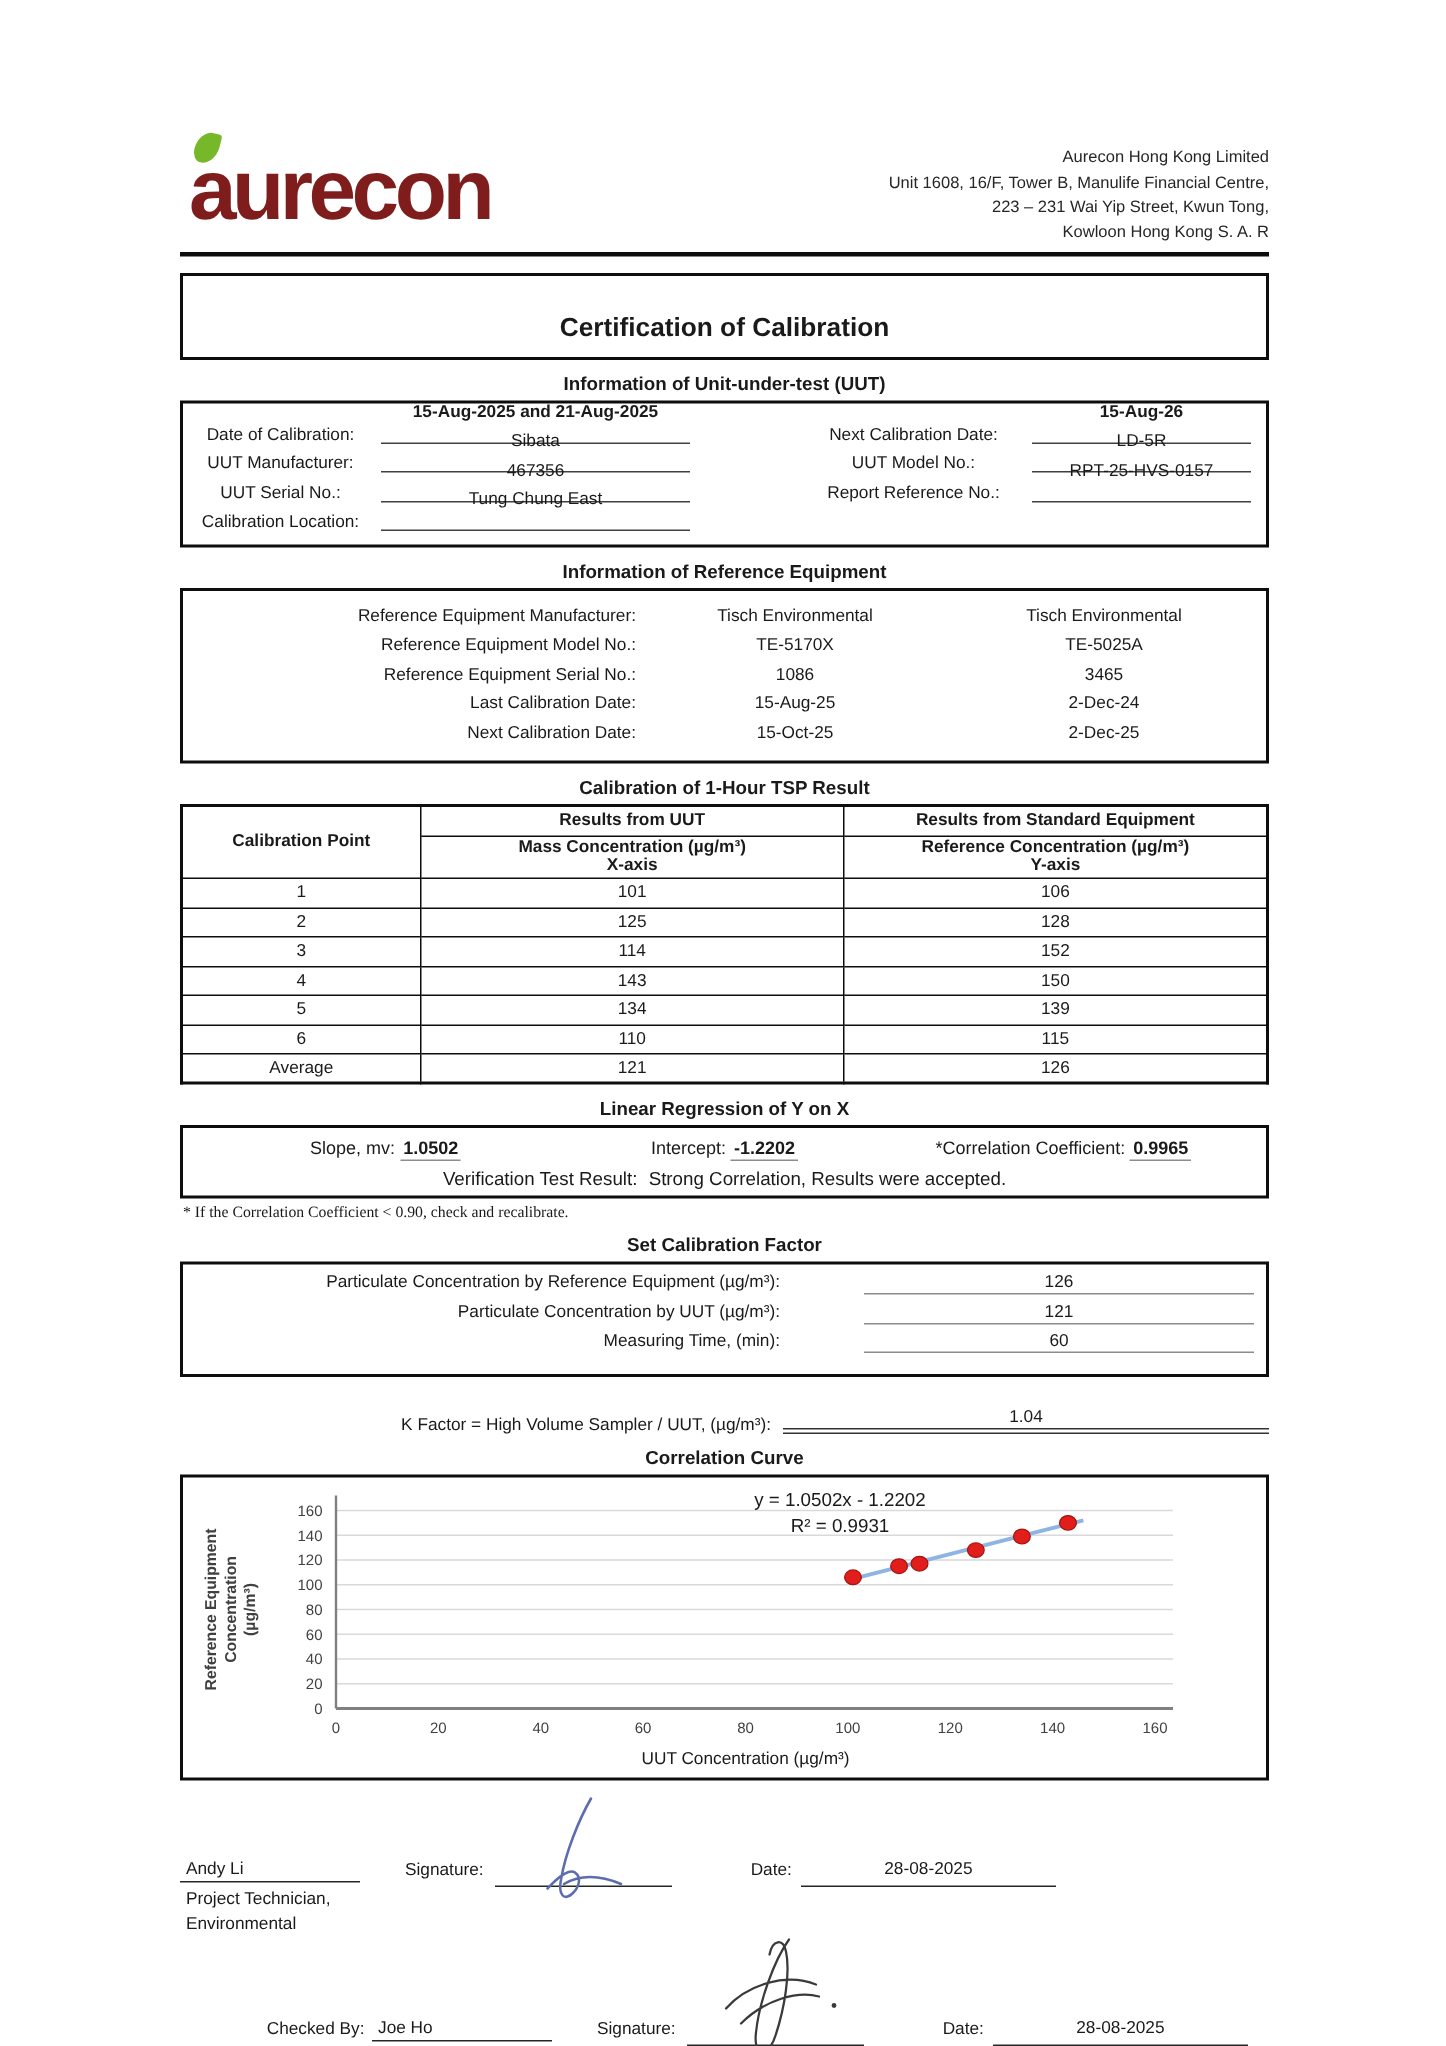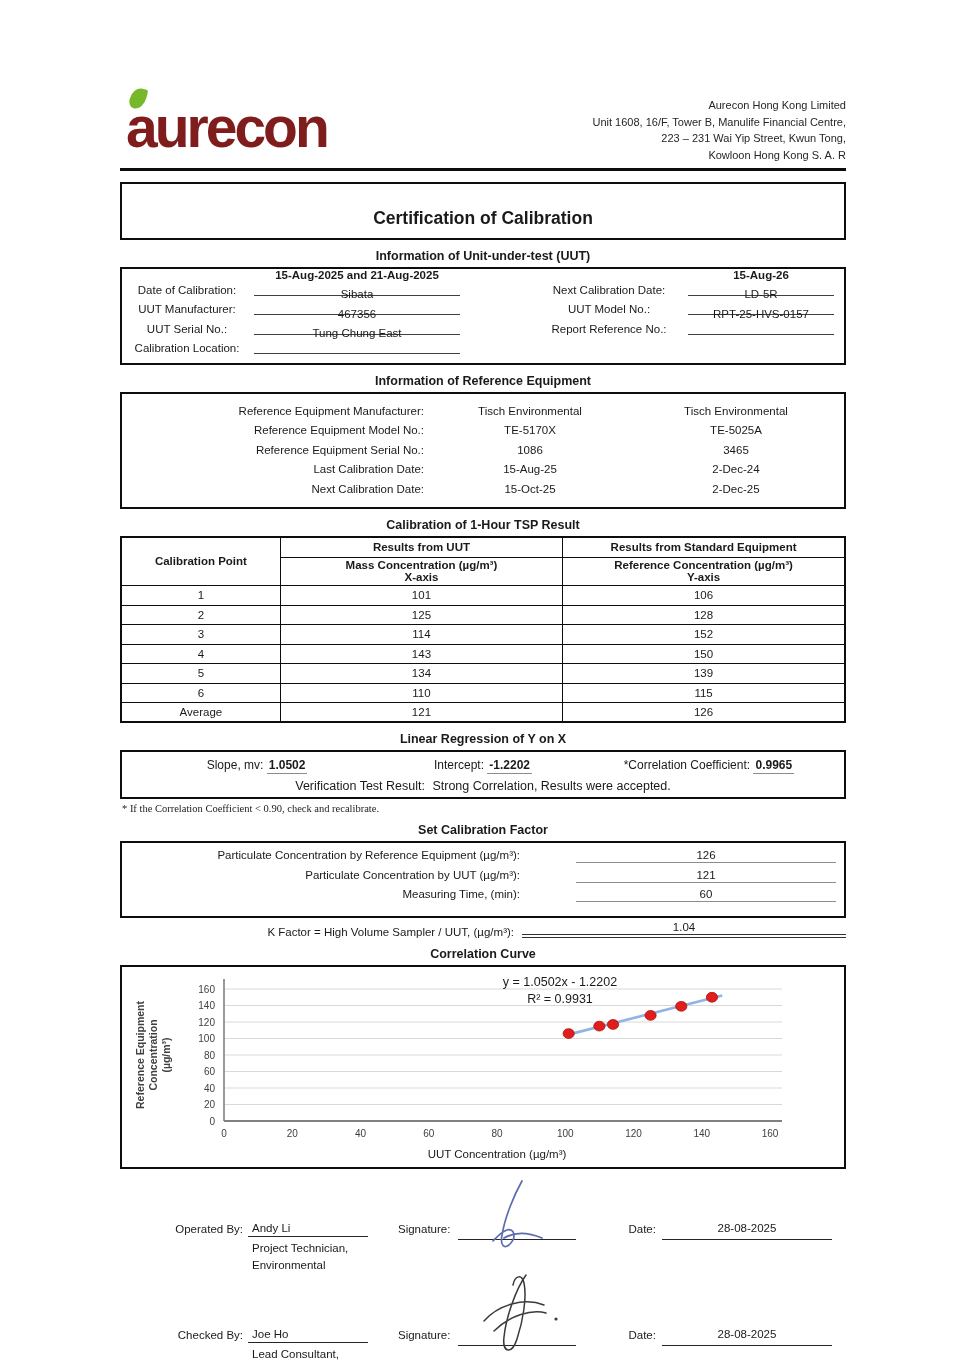--- a/index.html
+++ b/index.html
@@ -60,21 +60,21 @@
   .reg-value { font-weight:bold; border-bottom:1.5px solid #8c8c8c; padding:0 2px 1px; }
   .reg-row2 { text-align:center; margin-top:7px; font-size:12.5px; }
   .reg-row2 .reg-result { margin-left:4px; }
   .footnote { font-size:10.5px; margin:4px 0 0 2px;font-family:Liberation Serif, serif; }
 
   
   .scf-box { border:2.5px solid #0d0d0d; padding:6px 8px 8px 4px; font-size:11.5px; }
   .scf-row { display:flex; height:19.5px; align-items:flex-start;gap:48px; }
   .scf-label { width:402px; text-align:right; padding-right:8px; }
   .scf-value { flex:1; text-align:center; border-bottom:1px solid #8c8c8c; padding-bottom:1px; }
-  .kfactor-row { display:flex; margin-top:3px; font-size:11.5px; align-items:flex-end; }
+  .kfactor-row { display:flex; margin-top:21px; font-size:11.5px; align-items:flex-end; }
   .kfactor-label { width:402px; text-align:right; padding-right:8px; }
   .kfactor-value { flex:1; text-align:center; border-bottom:4px double #333; padding-bottom:1px; }
 
   
   .chart-box { border:2.5px solid #0d0d0d; margin-top:3px; padding:4px 2px 0; height:204px; }
   .chart-box svg { display:block; }
 
   
   .sig-area { margin-top:40px; }
   .sig-row { display:flex; font-size:11.5px; margin-bottom:24px; min-height:82px; }
@@ -318,21 +318,20 @@
           <text x="436" y="15" text-anchor="middle" font-size="12.5" fill="#1a1a1a">y = 1.0502x - 1.2202</text>
           <text x="436" y="32" text-anchor="middle" font-size="12.5" fill="#1a1a1a">R² = 0.9931</text>
           <text transform="translate(20 84) rotate(-90)" text-anchor="middle" font-size="10.5" font-weight="bold" fill="#404040"><tspan x="0" dy="0">Reference Equipment</tspan><tspan x="0" dy="13">Concentration</tspan><tspan x="0" dy="13">(µg/m³)</tspan></text>
           <text x="373" y="187" text-anchor="middle" font-size="11.5" fill="#1a1a1a">UUT Concentration (µg/m³)</text>
         </svg>
     </div>
 
     <div class="sig-area">
 
       <div class="sig-row">
-        <div class="sig-role">Operated By:</div>
         <div class="sig-name-block">
           <div class="sig-name">Andy Li</div>
           <div class="sig-titles">
             <div>Project Technician,</div>
             <div>Environmental</div>
           </div>
         </div>
         <div class="sig-label">Signature:</div>
         <div class="sig-line">
           <svg width="90" height="78" viewBox="0 0 90 78">

